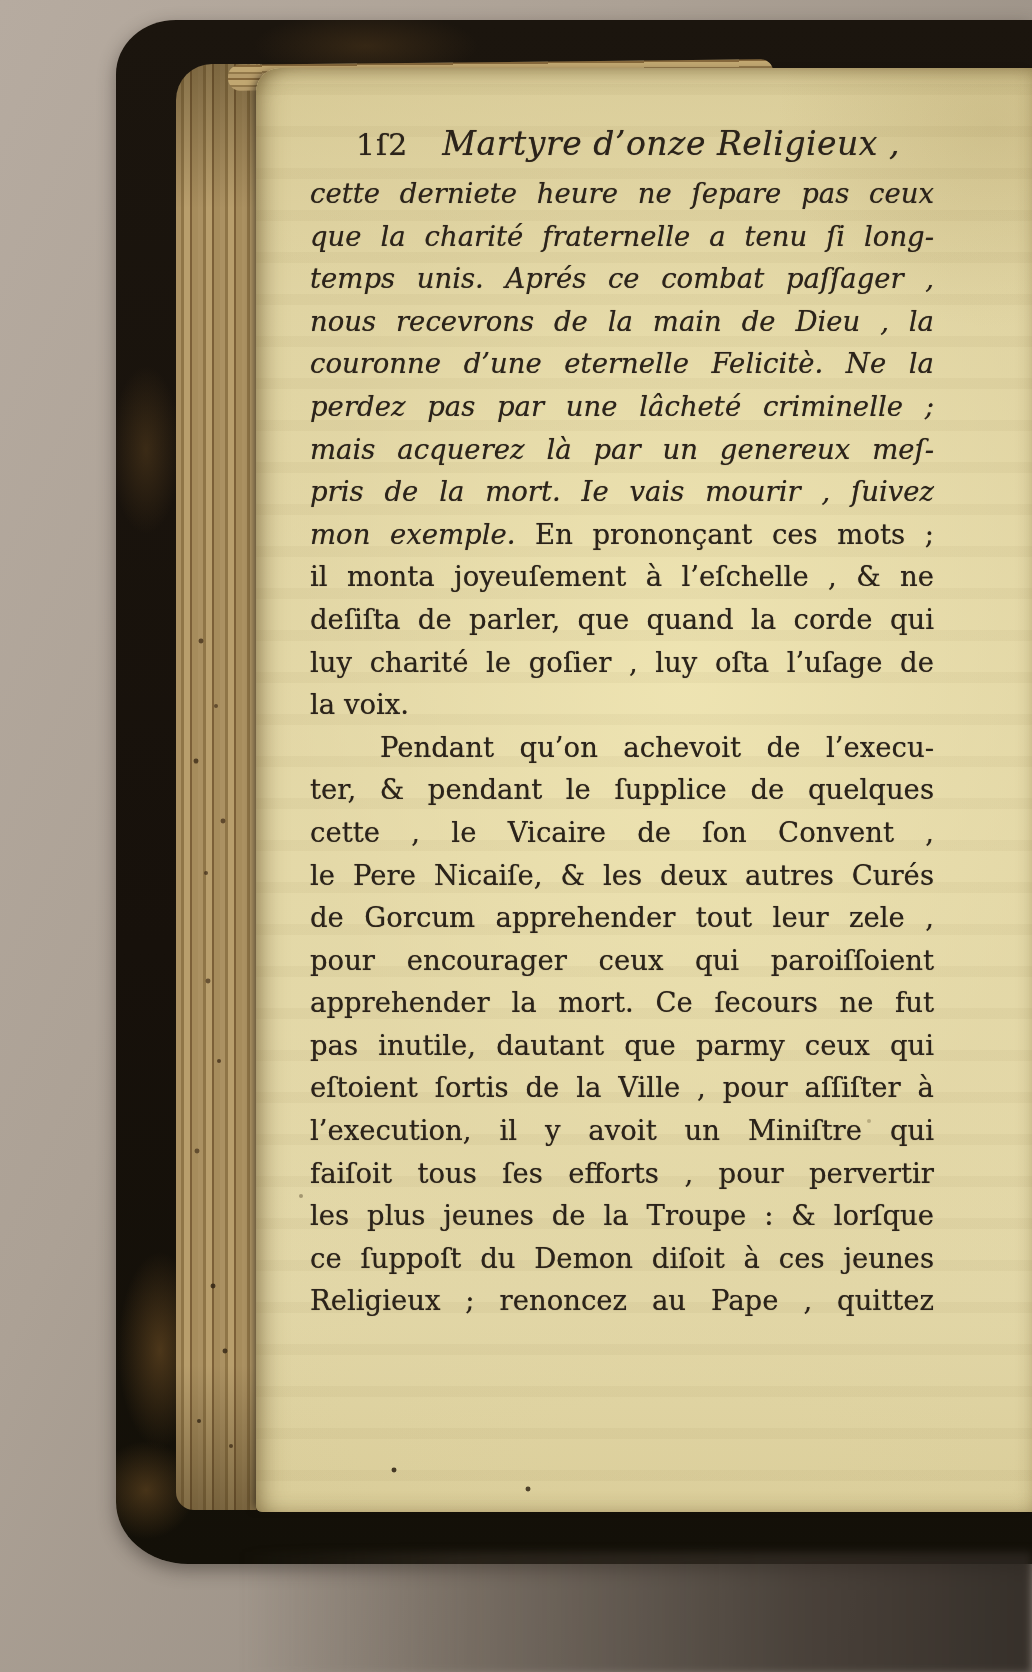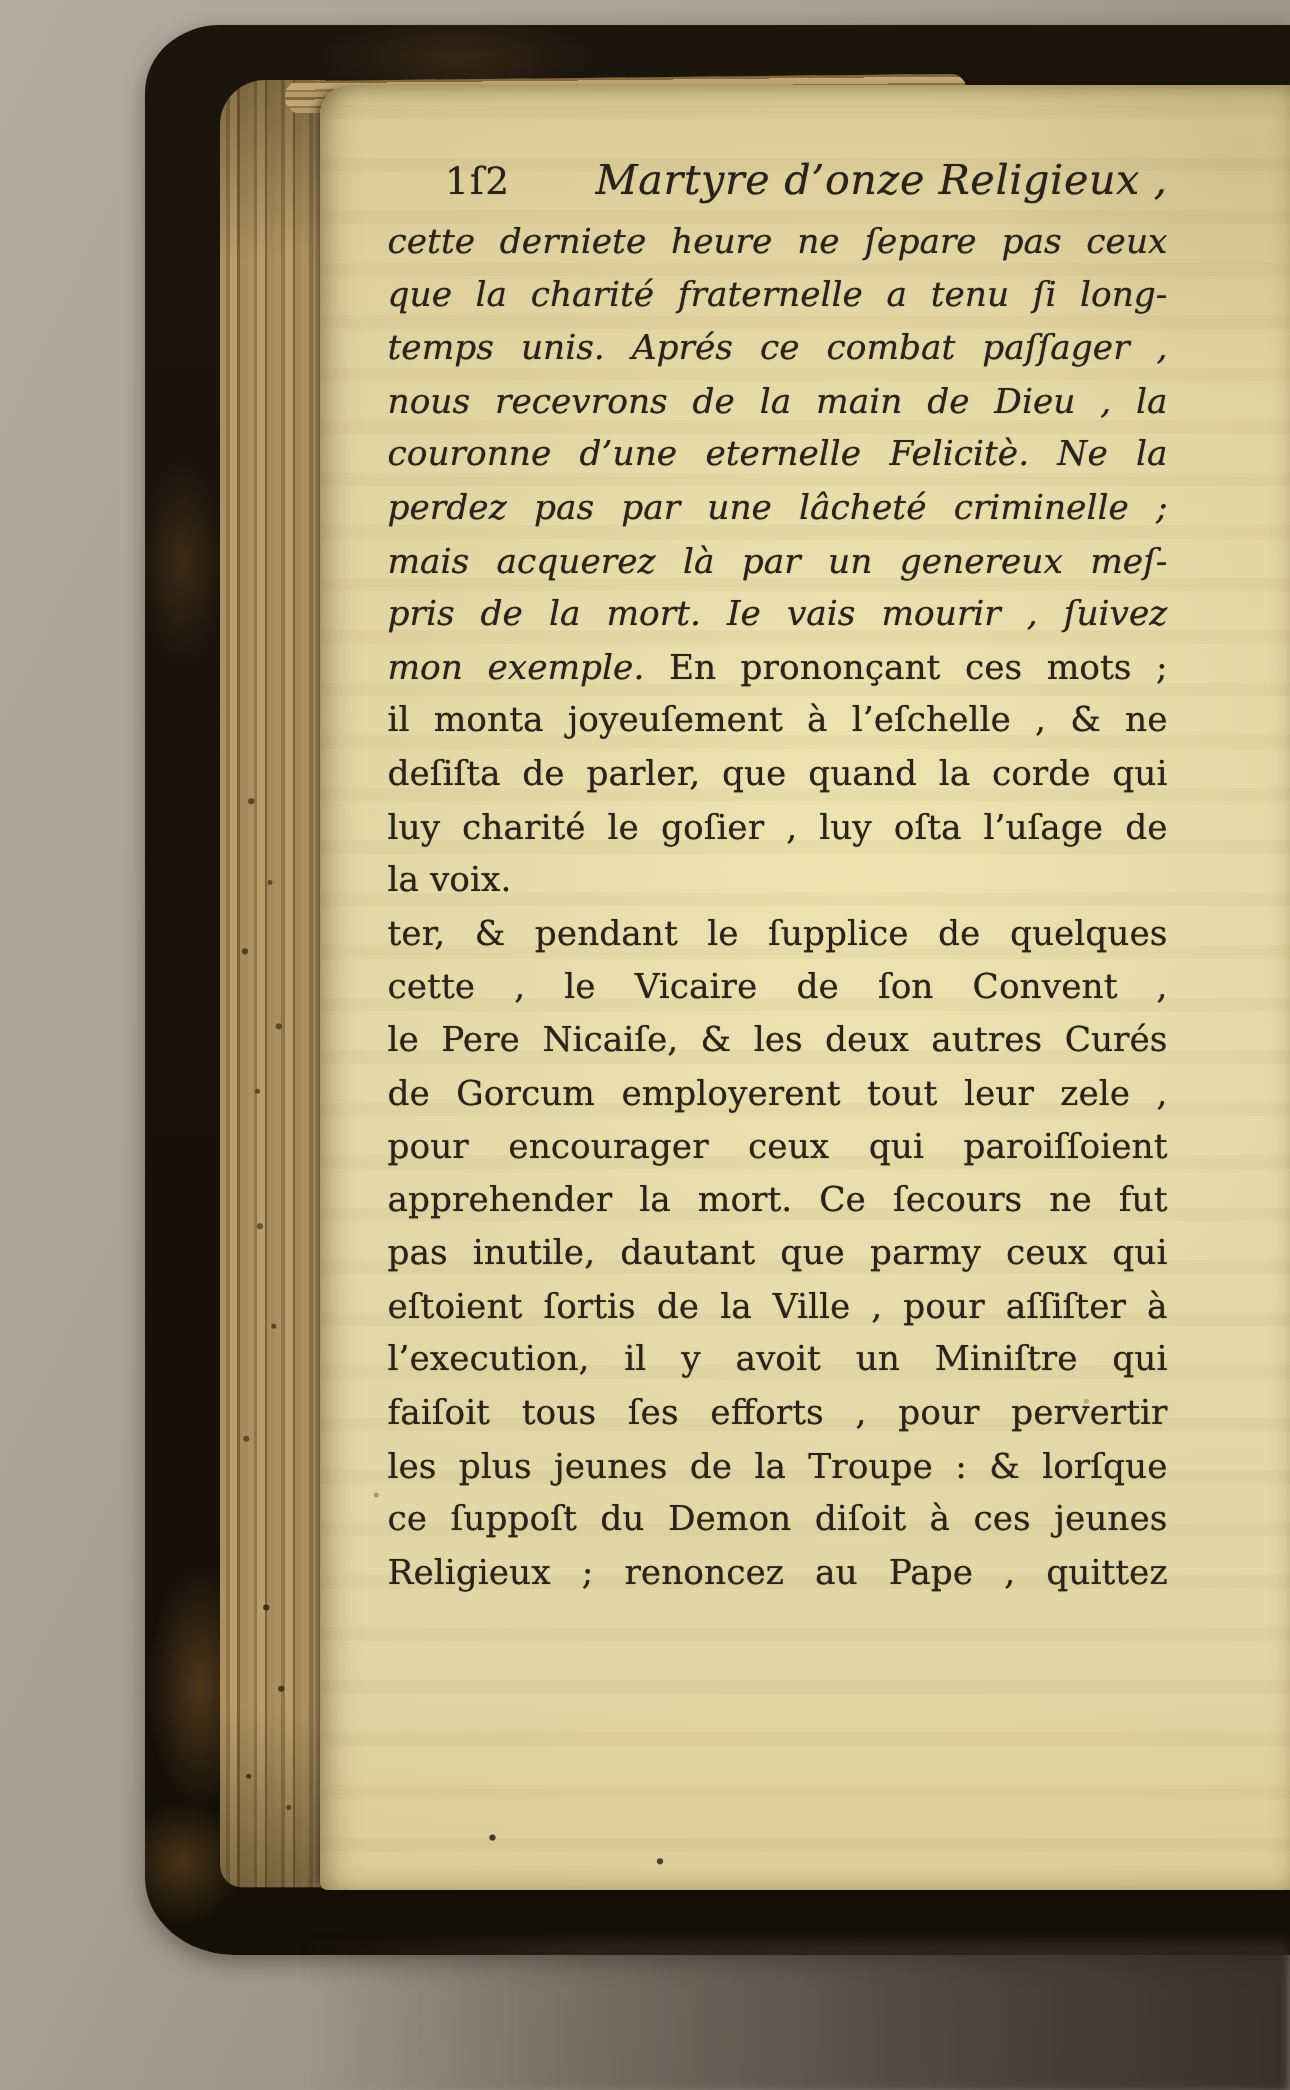--- a/index.html
+++ b/index.html
@@ -48,21 +48,21 @@
   .page-texture{
     position:absolute; inset:0; border-radius:inherit; pointer-events:none;
     background:repeating-linear-gradient(0deg, rgba(125,105,55,0) 0 31px, rgba(125,105,55,0.055) 31px 42px);
   }
   .text-block{
     position:absolute; left:54px; top:56px; width:624px;
     color:#2b231a; text-shadow:0 0 0.8px rgba(43,35,26,0.65);
   }
   .page-header{display:flex; align-items:baseline; height:48px; font-size:33px;}
   .page-number{font-style:normal; font-size:30px; margin-left:46px; letter-spacing:1px;}
-  .running-title{flex:1; text-align:right; font-style:italic; letter-spacing:0.5px;}
+  .running-title{flex:1; text-align:center; font-style:italic; letter-spacing:0.5px;}
   .line{
     font-size:27.5px; line-height:42.6px; height:42.6px;
     text-align:justify; text-align-last:justify; white-space:normal;
   }
   .line.italic{font-style:italic;}
   .line .it{font-style:italic;}
   .line.short{text-align:right; text-align-last:left;}
   .line.indent{padding-left:70px; width:554px;}
   .ink-specks{
     position:absolute; left:0; top:0; width:2px; height:2px; border-radius:50%;
@@ -103,24 +103,25 @@
       <div class="line italic">nous recevrons de la main de Dieu , la</div>
       <div class="line italic">couronne d’une eternelle Felicitè. Ne la</div>
       <div class="line italic">perdez pas par une lâcheté criminelle ;</div>
       <div class="line italic">mais acquerez là par un genereux meſ-</div>
       <div class="line italic">pris de la mort. Ie vais mourir , ſuivez</div>
       <div class="line"><span class="it">mon exemple. </span><span>En prononçant ces mots ;</span></div>
       <div class="line">il monta joyeuſement à l’eſchelle , &amp; ne</div>
       <div class="line">deſiſta de parler, que quand la corde qui</div>
       <div class="line">luy charité le goſier , luy oſta l’uſage de</div>
       <div class="line short">la voix.</div>
+      <div class="line indent">Pendant qu’on achevoit de l’execu-</div>
       <div class="line">ter, &amp; pendant le ſupplice de quelques</div>
       <div class="line">cette , le Vicaire de ſon Convent ,</div>
       <div class="line">le Pere Nicaiſe, &amp; les deux autres Curés</div>
-      <div class="line">de Gorcum employerent tout leur zele ,</div>
+      <div class="line">de Gorcum apprehender tout leur zele ,</div>
       <div class="line">pour encourager ceux qui paroiſſoient</div>
       <div class="line">apprehender la mort. Ce ſecours ne fut</div>
       <div class="line">pas inutile, dautant que parmy ceux qui</div>
       <div class="line">eſtoient ſortis de la Ville , pour aſſiſter à</div>
       <div class="line">l’execution, il y avoit un Miniſtre qui</div>
       <div class="line">faiſoit tous ſes efforts , pour pervertir</div>
       <div class="line">les plus jeunes de la Troupe : &amp; lorſque</div>
       <div class="line">ce ſuppoſt du Demon diſoit à ces jeunes</div>
       <div class="line">Religieux ; renoncez au Pape , quittez</div>
     </div>

